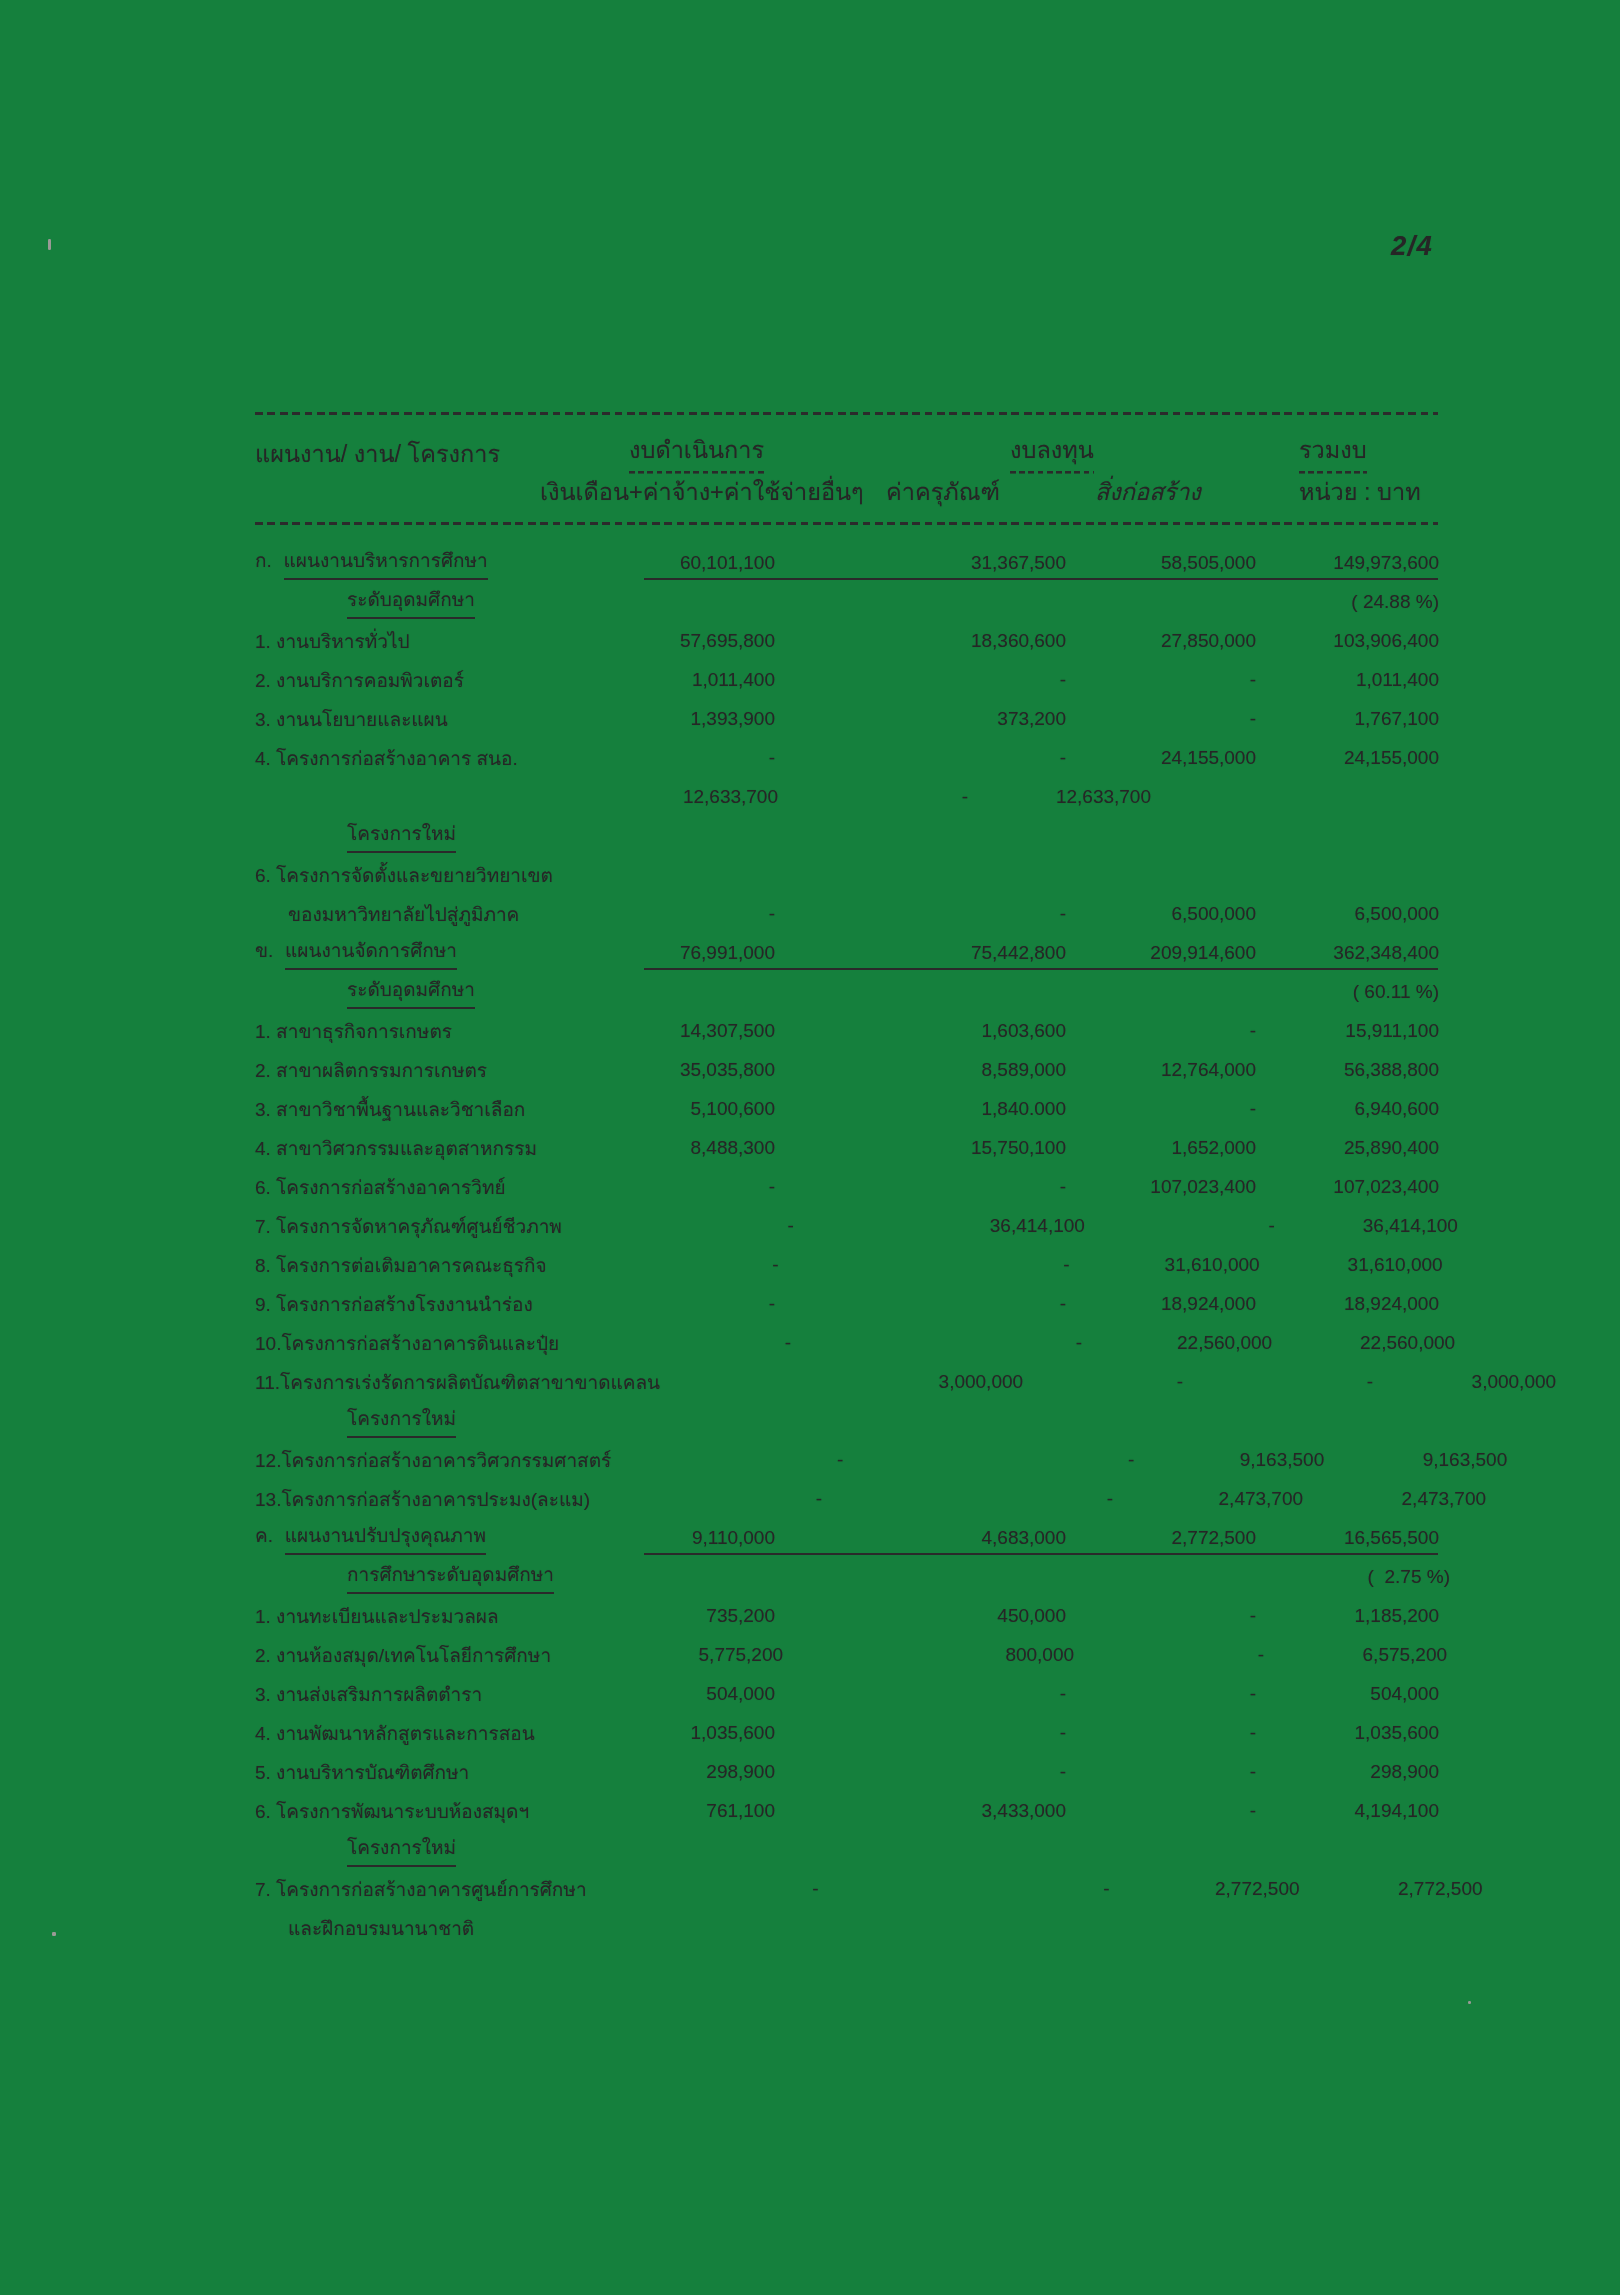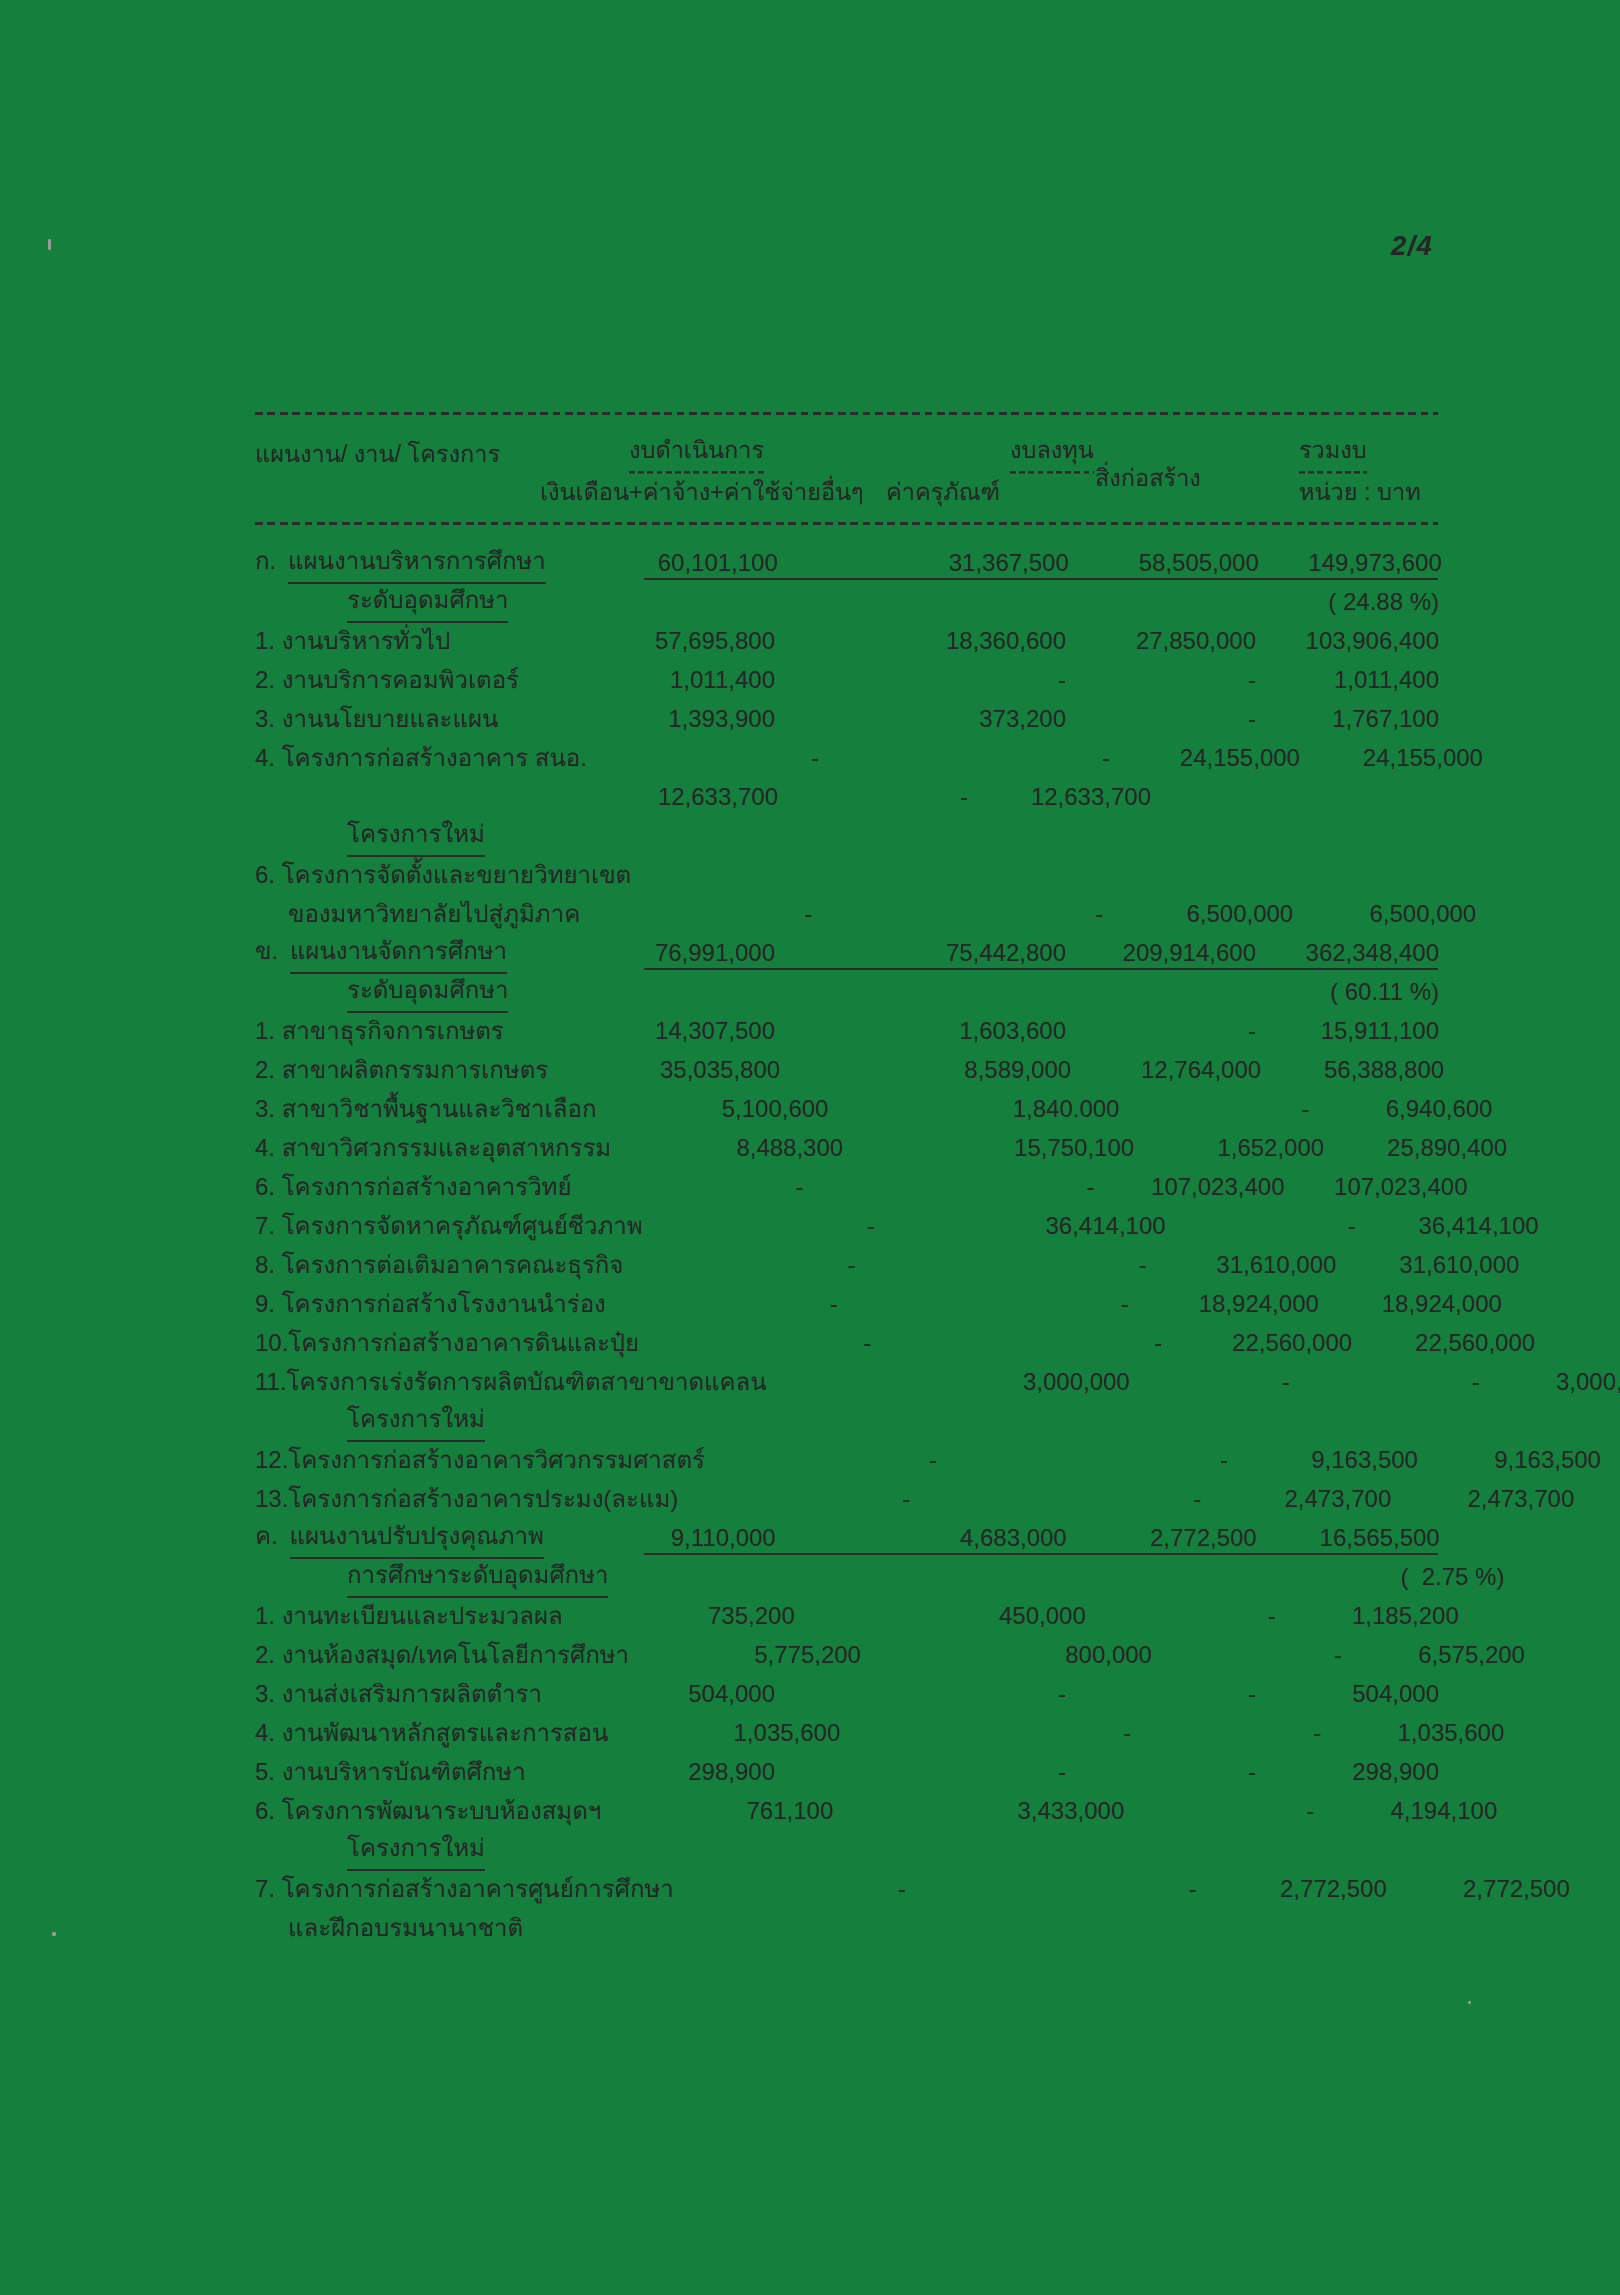--- a/index.html
+++ b/index.html
@@ -41,30 +41,30 @@
     position:absolute;
     font-size:23.5px;
     white-space:pre;
   }
   .h-program{left:255px;top:435px;}
   .h-oper{left:629px;top:431px;}
   .h-invest{left:1010px;top:431px;}
   .h-total{left:1299px;top:431px;}
   .h-oper-sub{left:540px;top:473px;}
   .h-equip{left:886px;top:473px;}
-  .h-constr{left:1095px;top:459px;}
+  .h-constr{left:1095px;top:473px;font-style:italic;}
   .h-unit{left:1299px;top:473px;}
   .u-dash{
     padding-bottom:5.9px;
     background:repeating-linear-gradient(90deg,#2a2a2a 0 5.9px,transparent 5.9px 9.2px) left bottom/100% 2.6px no-repeat;
   }
   
   #tbody{
     position:absolute;left:255px;top:543px;width:1183px;
-    font-size:24px;
+    font-size:19px;
   }
   .row{
     position:relative;
     height:39px;
     display:flex;align-items:center;
   }
   .lbl{flex:0 0 288px;white-space:pre;overflow:visible;}
   .c{white-space:pre;text-align:right;}
   .c2{flex:0 0 232px;}
   .c3{flex:0 0 291px;}

